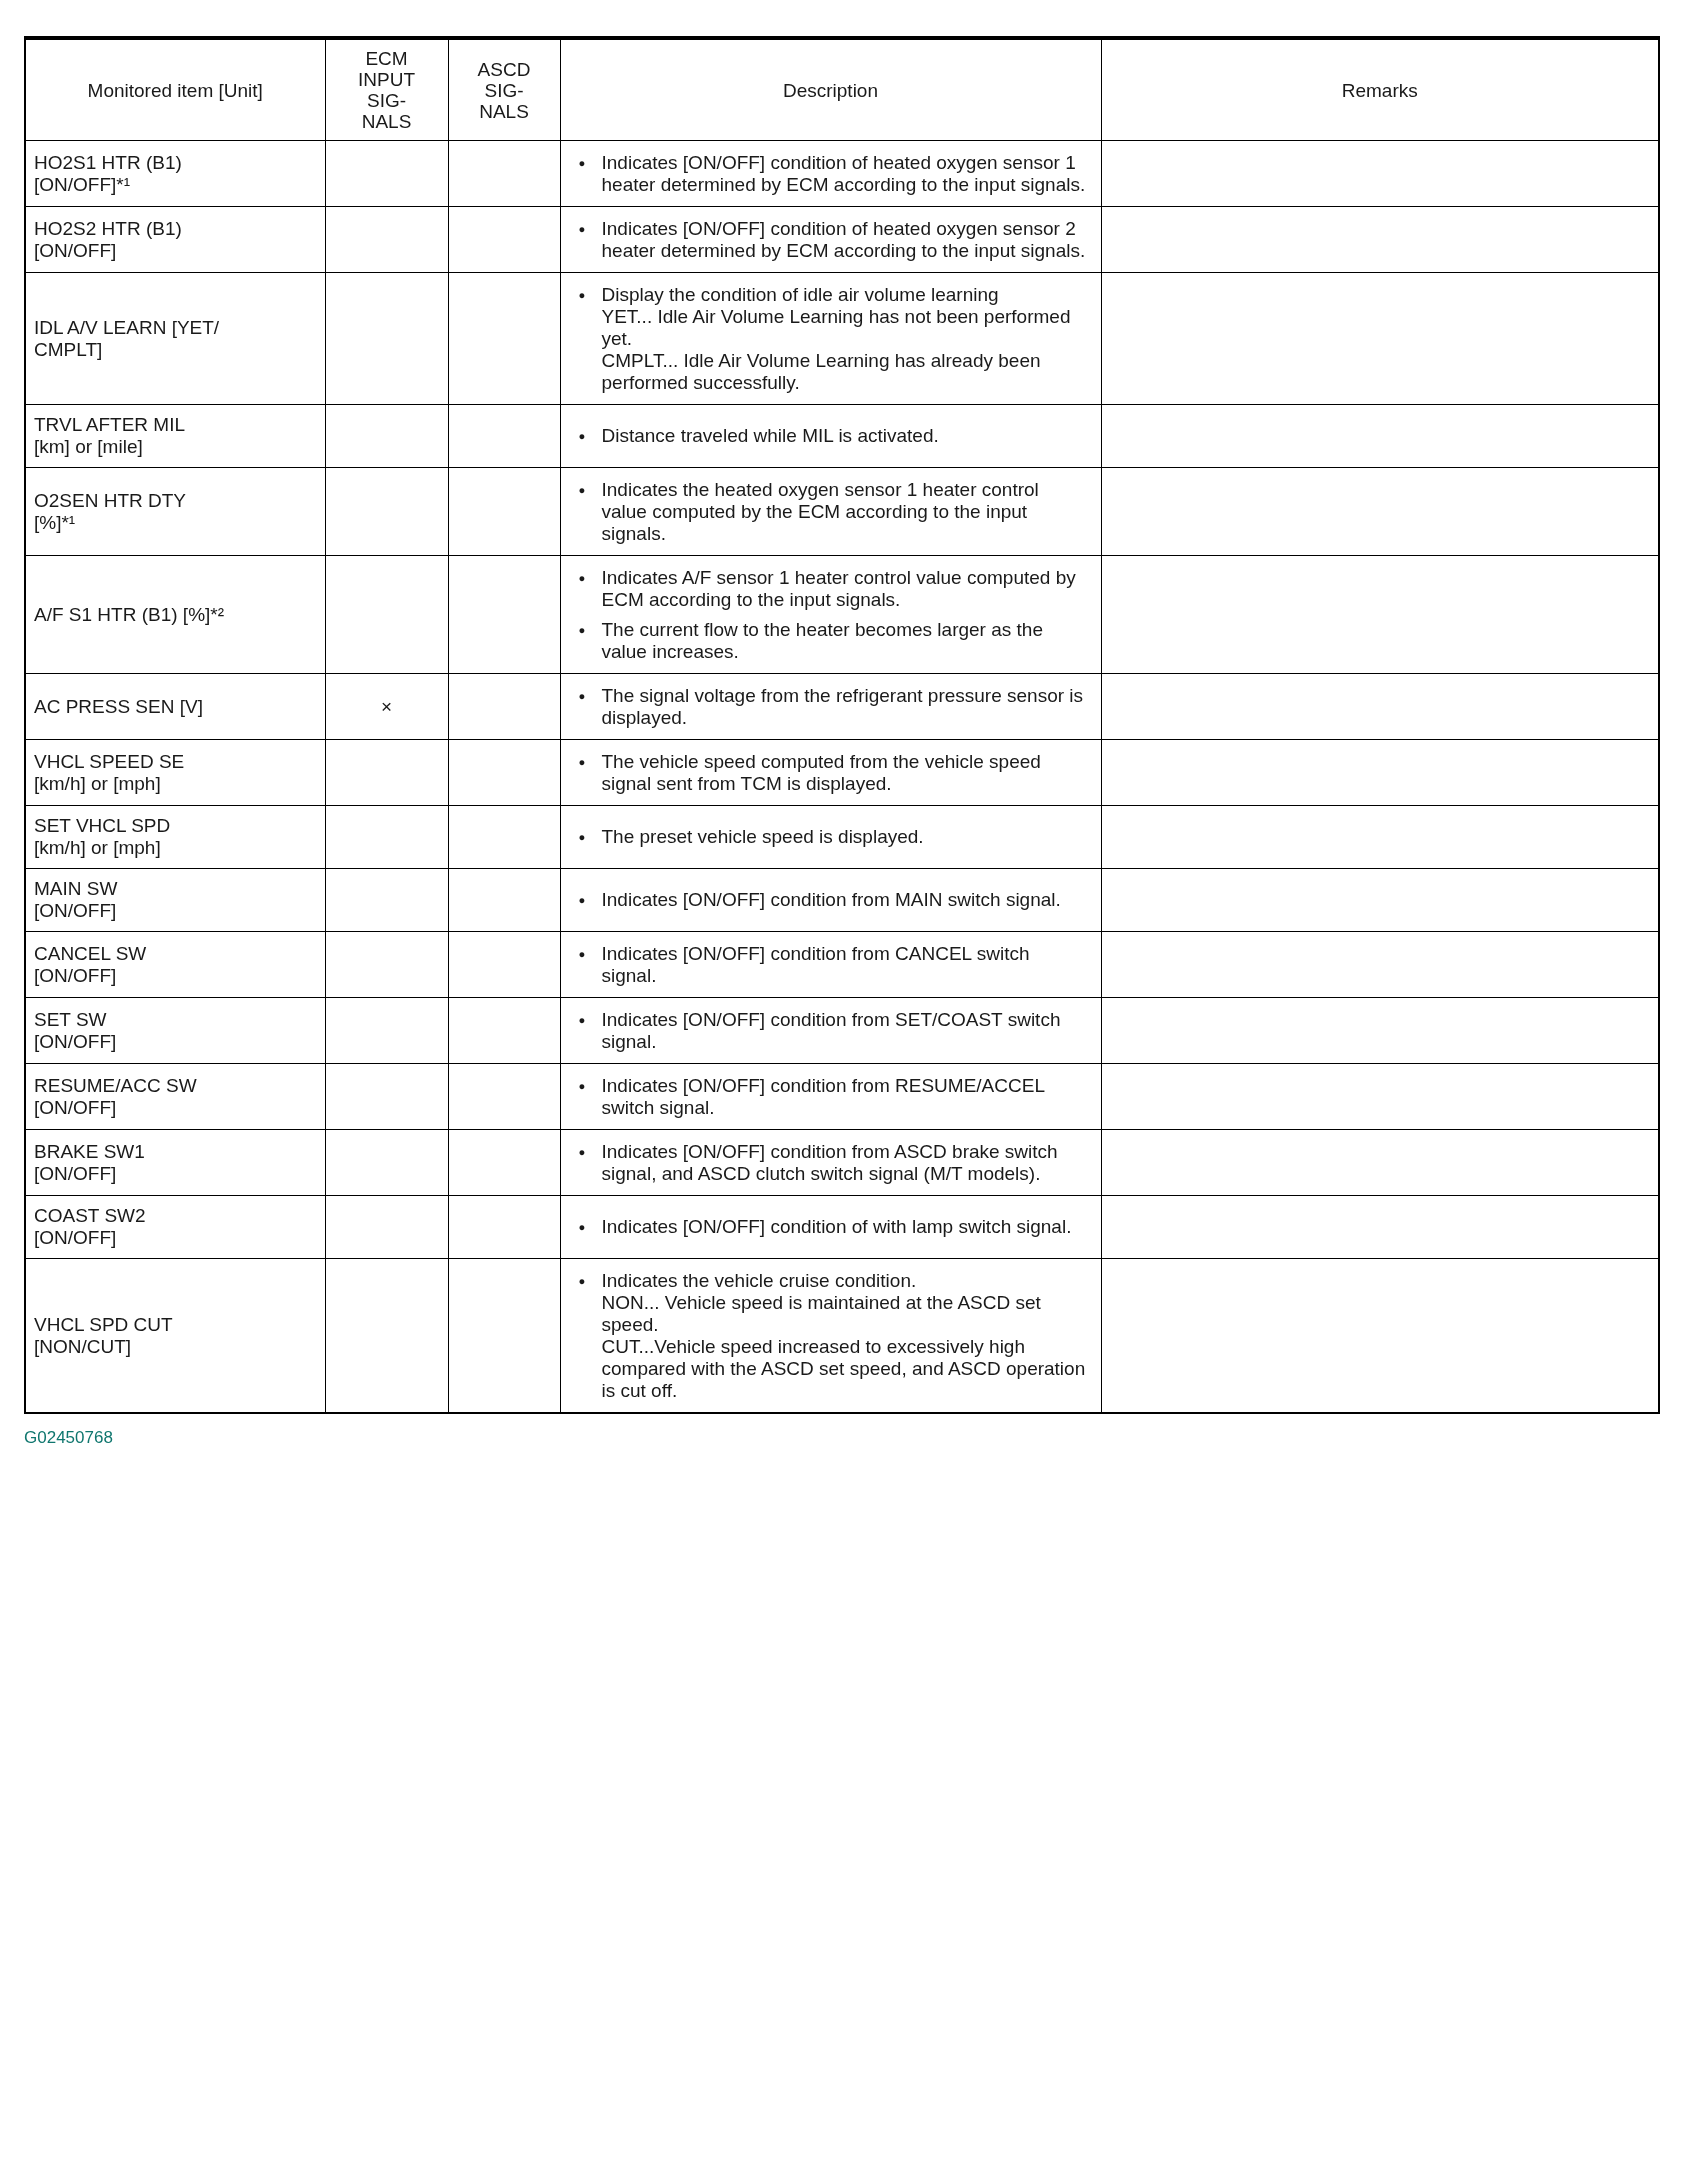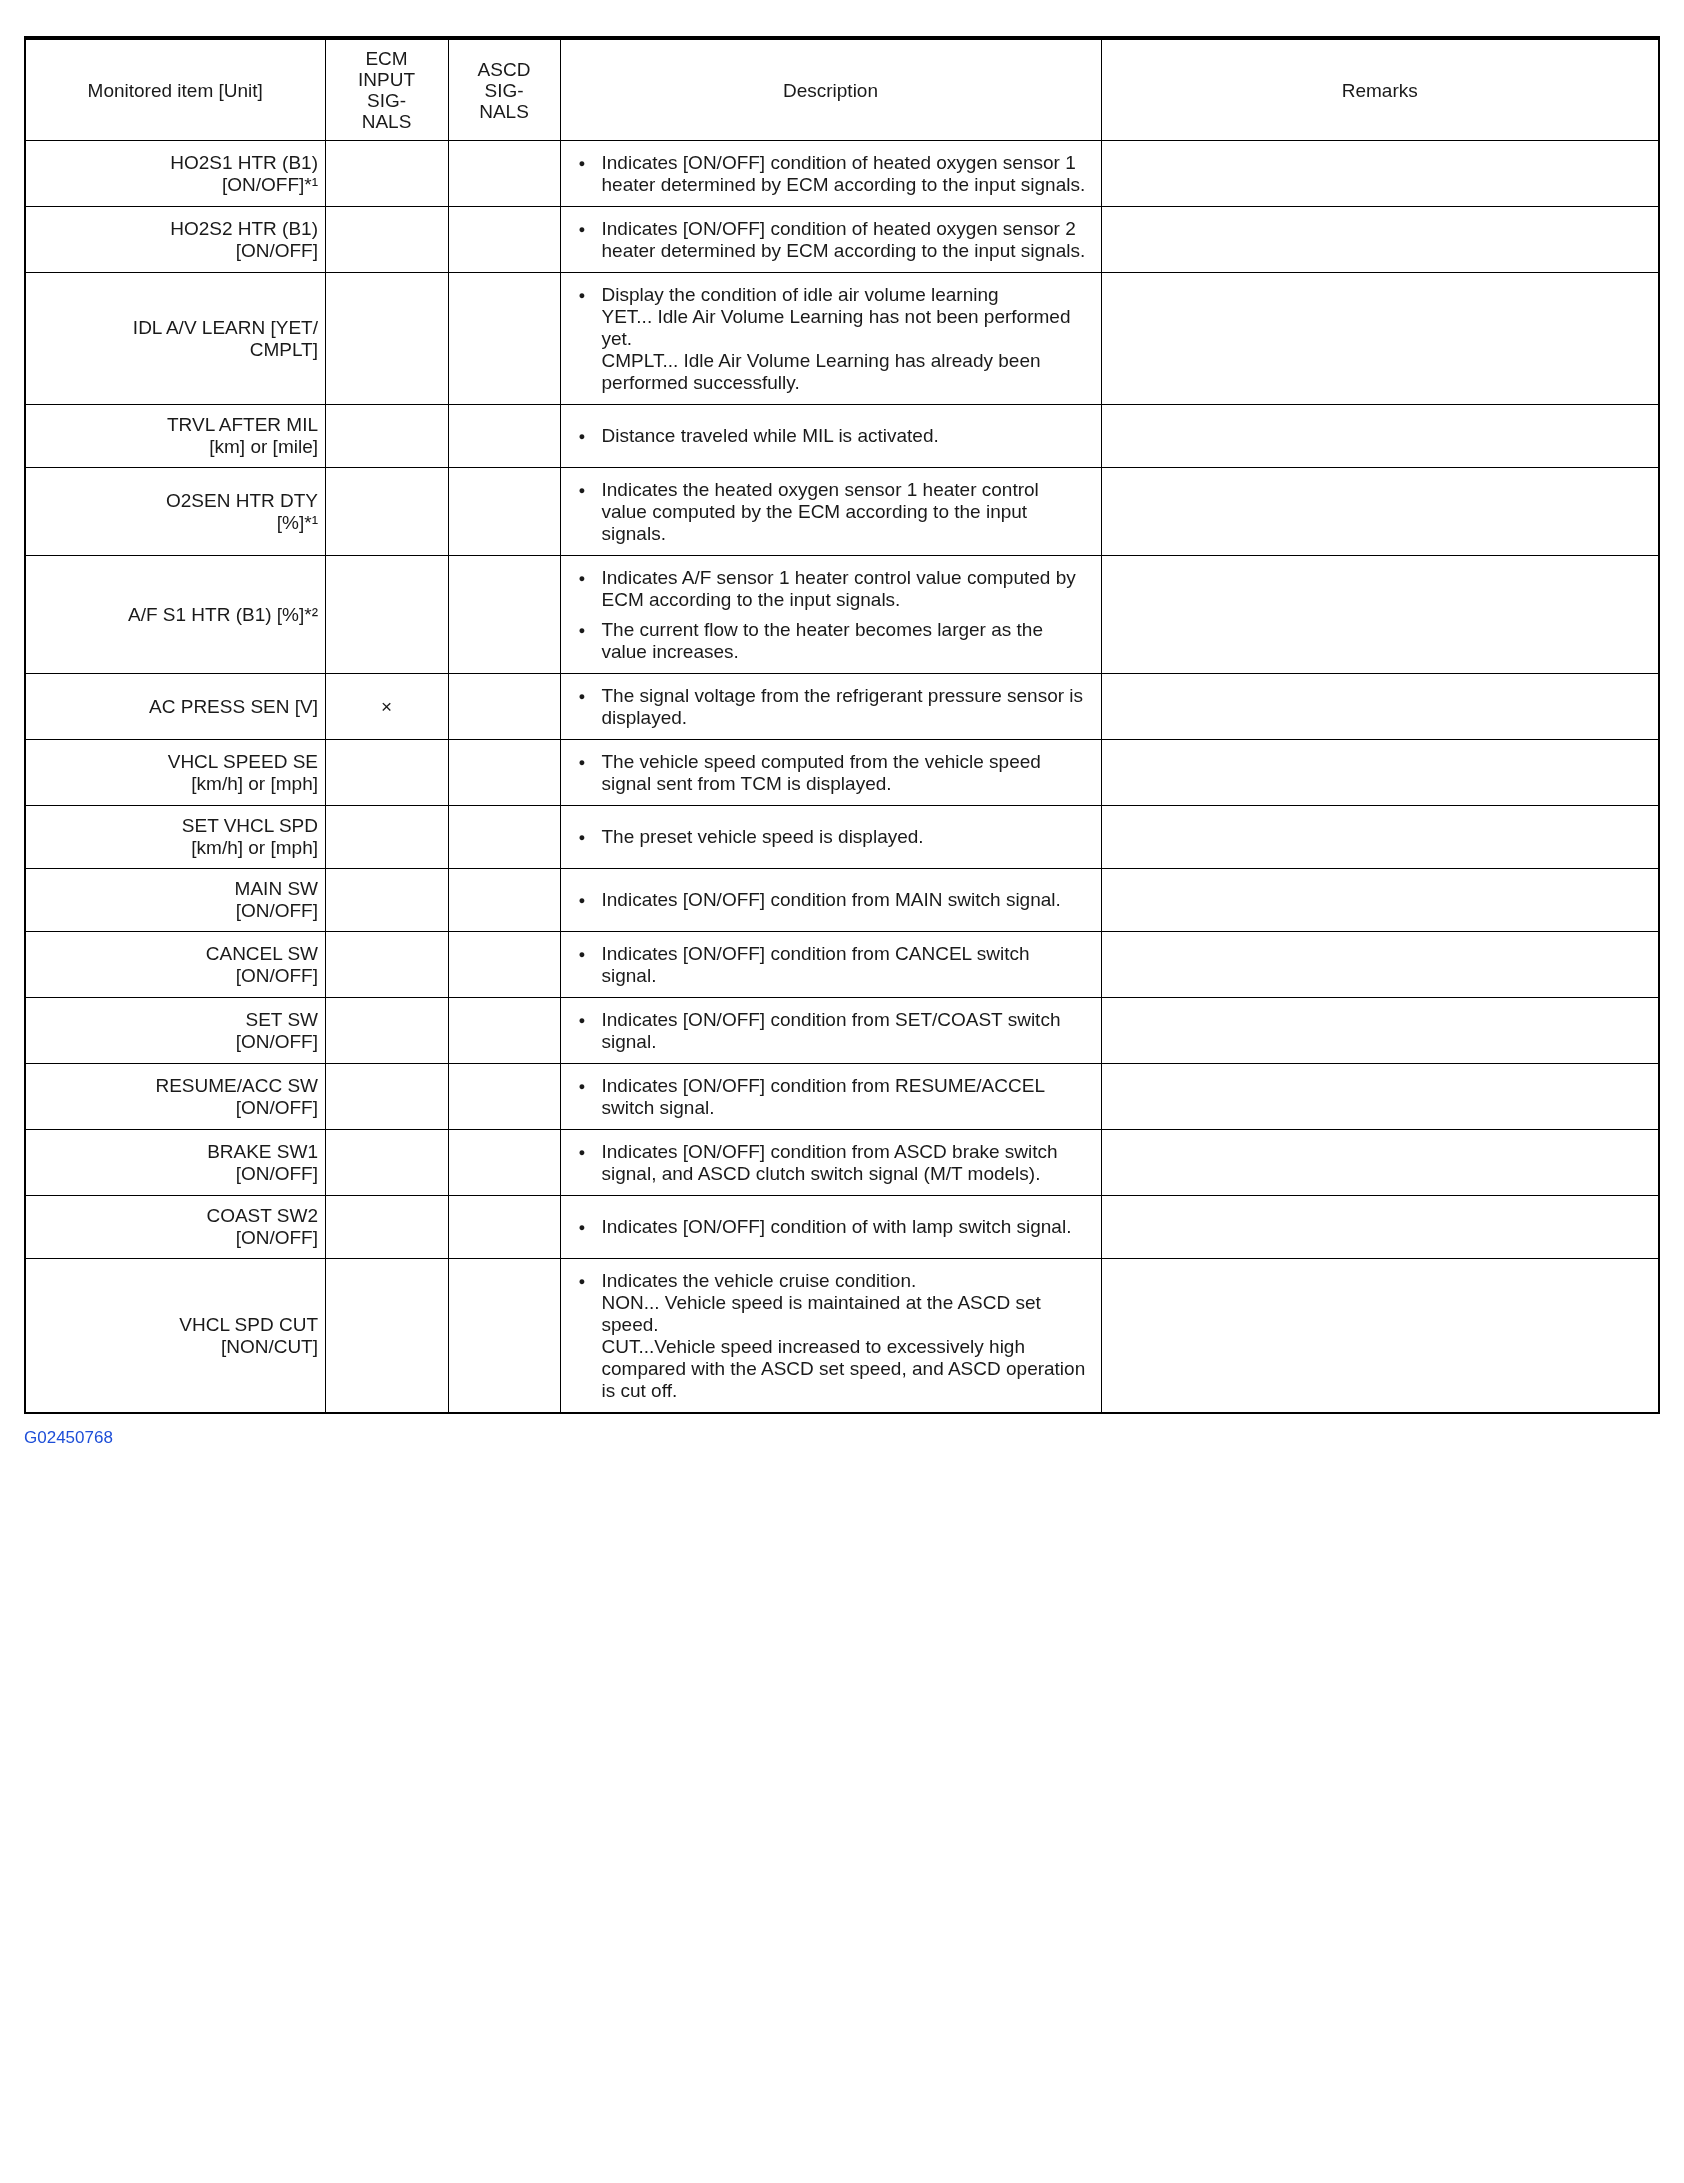--- a/index.html
+++ b/index.html
@@ -38,21 +38,21 @@
     text-align: center;
     vertical-align: middle;
     white-space: pre-line;
     line-height: 21px;
     padding: 8px 4px;
   }
   td.cell-item {
     white-space: pre-line;
     vertical-align: middle;
     padding: 9px 6.5px 9px 8px;
-    text-align: right;
+    text-align: left;
   }
   td.cell-sig {
     text-align: center;
     vertical-align: middle;
     padding: 3.2px;
   }
   td.cell-desc {
     vertical-align: middle;
     padding: 10.5px 11.3px 10.5px 18px;
     text-align: left;
@@ -73,21 +73,21 @@
     font-size: 11.3px;
     line-height: 22px;
   }
   .bullet .btext {
     flex: 1 1 auto;
     white-space: pre-line;
   }
   .figure-code {
     margin-top: 13px;
     font-size: 17px;
-    color: #1d4ed8;
+    color: #0f766e;
   }
 </style>
 </head>
 <body>
 
 <div class="page">
   <table class="spec-table">
     <colgroup>
       <col style="width:300px">
       <col style="width:123px">

